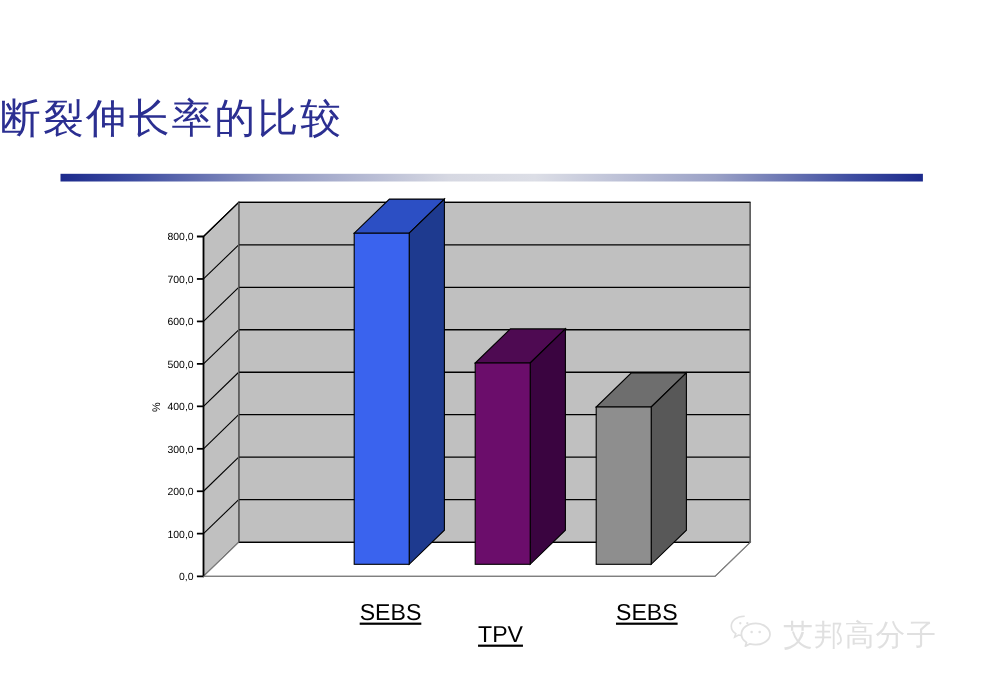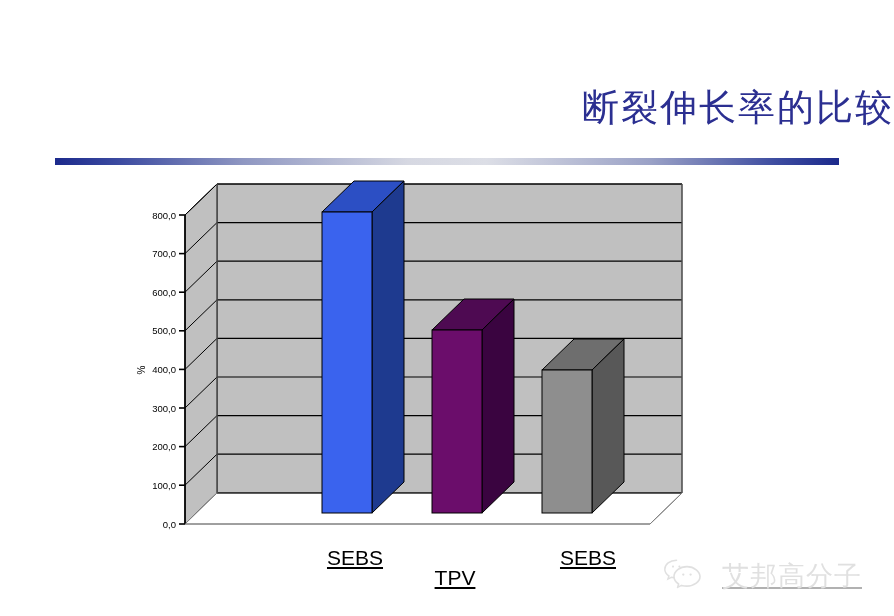--- a/index.html
+++ b/index.html
@@ -14,21 +14,21 @@
     overflow: hidden;
     font-family: "Liberation Sans", sans-serif;
   }
 
   
   #slide-title {
     position: absolute;
     left: 0;
     top: 88px;
     width: 894px;
-    text-align: right;
+    text-align: left;
     font-family: "DejaVu Serif", "Liberation Serif", serif;
     font-size: 37px;
     font-weight: 400;
     color: #2b2f91;
     letter-spacing: 2px;
     line-height: 1.1;
     white-space: nowrap;
   }
 
   
@@ -74,24 +74,23 @@
   #cat-label-1 { left: 410px; width: 90px; margin-top: 20px;  }
   #cat-label-2 { left: 535px; width: 106px; }
 
   
   #watermark {
     position: absolute;
     left: 663px;
     top: 558px;
     display: flex;
     align-items: center;
-    gap: 21px;
+    gap: 11px;
     opacity: 0.30;
     pointer-events: none;
-    text-decoration: underline;
   }
   #watermark-text {
     font-family: "DejaVu Sans", "Liberation Sans", sans-serif;
     font-size: 27px;
     color: #9a9a9a;
     letter-spacing: 1px;
     white-space: nowrap;
   }
 </style>
 </head>

